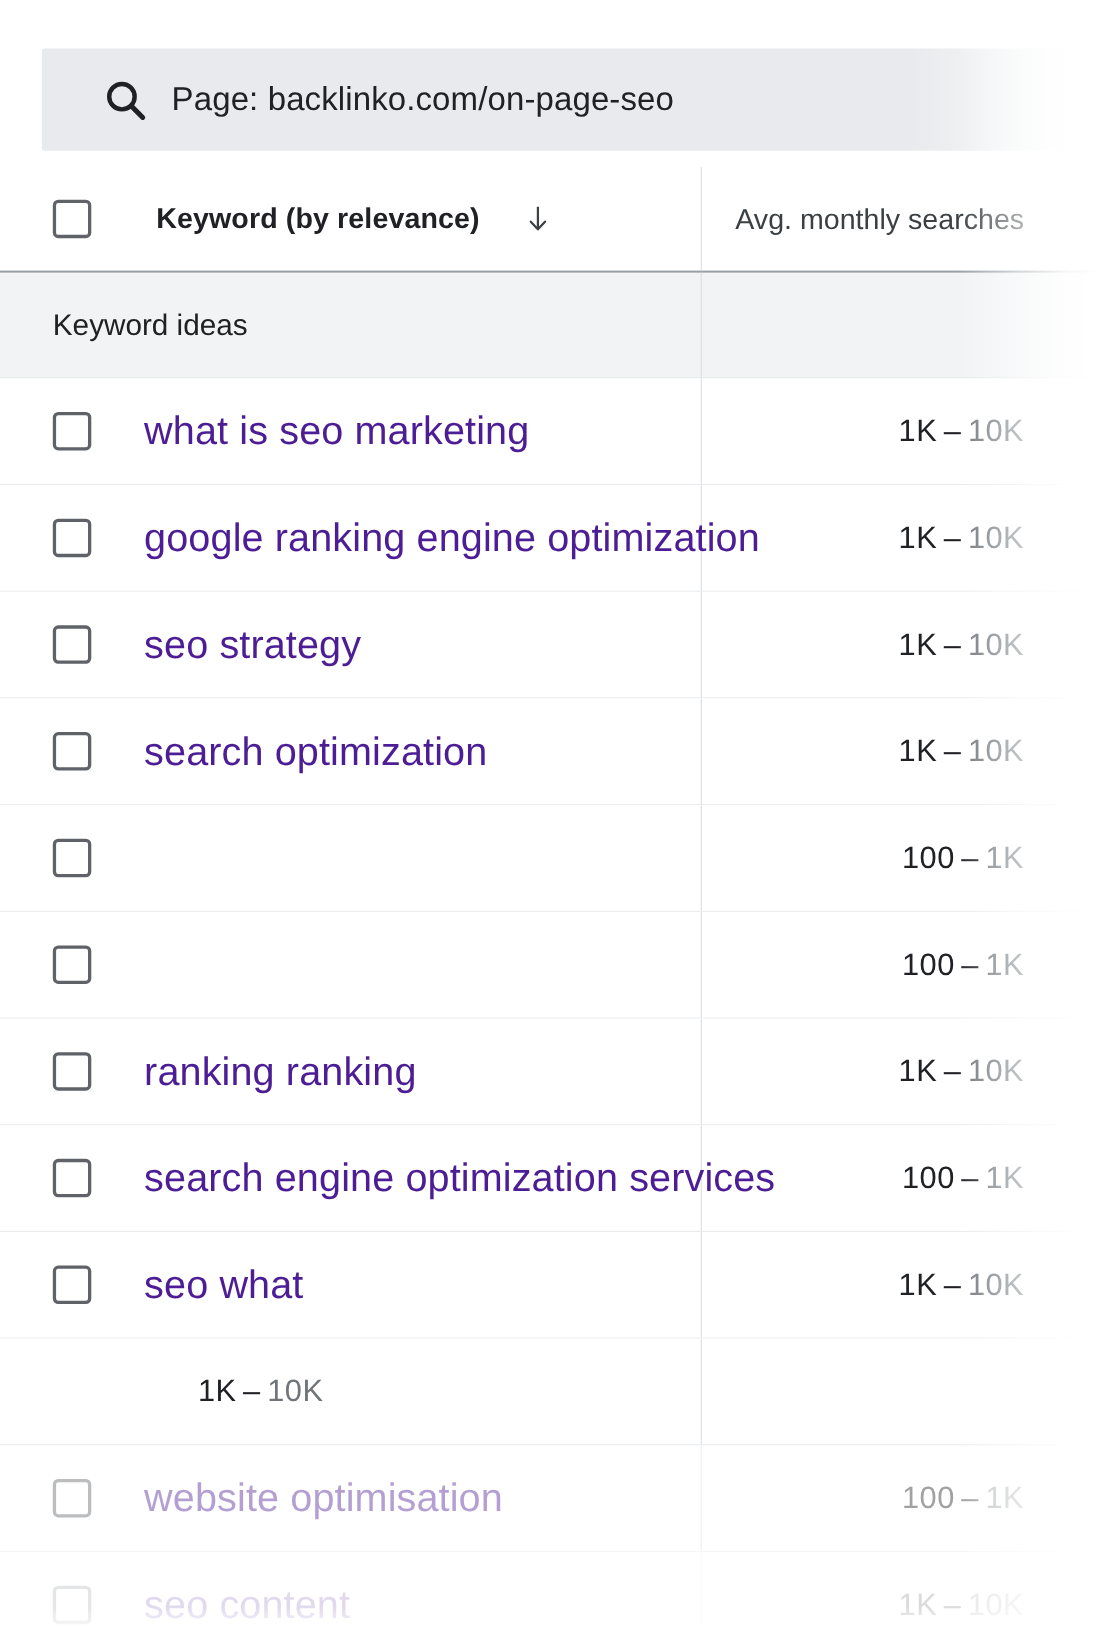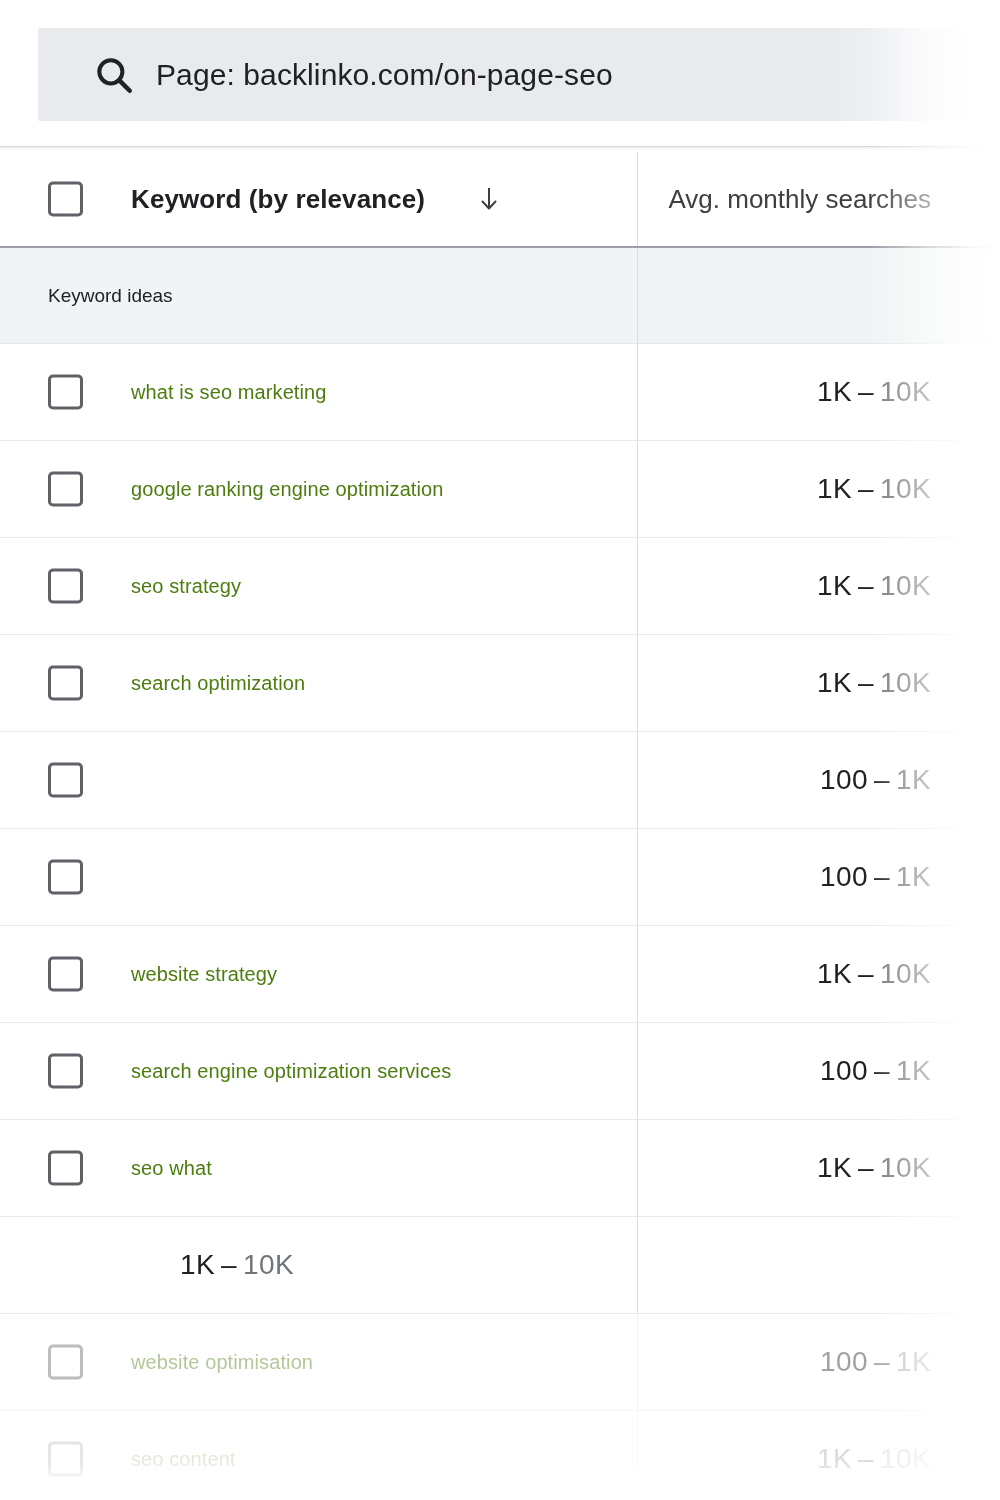--- a/index.html
+++ b/index.html
@@ -17,21 +17,21 @@
     position: relative;
     width: 1000px;
     height: 1500px;
     background: #ffffff;
     overflow: hidden;
   }
 
   
   .search-area {
     position: absolute;
-    left: 0; top: 0;
+    left: 0; top: 16px;
     width: 1000px;
     height: 148px;
     background: #ffffff;
     text-align: center;
   }
 
   .search-box {
     position: absolute;
     left: 38px;
     top: 28px;
@@ -127,20 +127,21 @@
   .header-row {
     height: 96px;
     border-bottom: 2px solid #9aa0a6;
   }
   .header-row .kw-label {
     font-size: 26px;
     font-weight: bold;
     color: #202124;
     letter-spacing: 0.1px;
     white-space: nowrap;
+    margin-left: 11px;
   }
   .sort-arrow {
     margin-left: 18px;
     width: 24px; height: 26px;
     display: inline-block;
     vertical-align: middle;
   }
   .sort-arrow svg { display: block; }
   .header-row .vol-label {
     font-size: 26px;
@@ -152,21 +153,21 @@
   .section-row {
     height: 96px;
     background: #f1f3f4;
     border-bottom: 1px solid #e4e6e8;
   }
   .section-label {
     position: absolute;
     left: 48px;
     top: 50%;
     transform: translateY(-50%);
-    font-size: 19px;
+    font-size: 27px;
     color: #202124;
     white-space: nowrap;
   }
 
   
   .data-row {
     height: 97px;
     border-bottom: 1px solid #e8eaed;
   }
 
@@ -181,22 +182,22 @@
     border-radius: 5px;
     background: #ffffff;
     flex: none;
   }
 
   .kw-text {
     position: absolute;
     left: 131px;
     top: 50%;
     transform: translateY(-50%);
-    font-size: 20px;
-    color: #4d7c0f;
+    font-size: 36px;
+    color: #4c1d95;
     letter-spacing: 0.1px;
     white-space: nowrap;
   }
 
   .vol {
     font-size: 28px;
     color: #202124;
     white-space: nowrap;
     letter-spacing: 0.4px;
   }
@@ -342,21 +343,21 @@
       </div>
       <div class="cell-vol">
         <span class="vol"><span class="lo">100</span><span class="dash">–</span><span class="hi">1K</span></span>
       </div>
     </div>
 
     <div class="row data-row">
       <div class="col-divider"></div>
       <div class="cell-kw">
         <span class="checkbox"></span>
-        <span class="kw-text">website strategy</span>
+        <span class="kw-text">ranking ranking</span>
       </div>
       <div class="cell-vol">
         <span class="vol"><span class="lo">1K</span><span class="dash">–</span><span class="hi">10K</span></span>
       </div>
     </div>
 
     <div class="row data-row">
       <div class="col-divider"></div>
       <div class="cell-kw">
         <span class="checkbox"></span>

